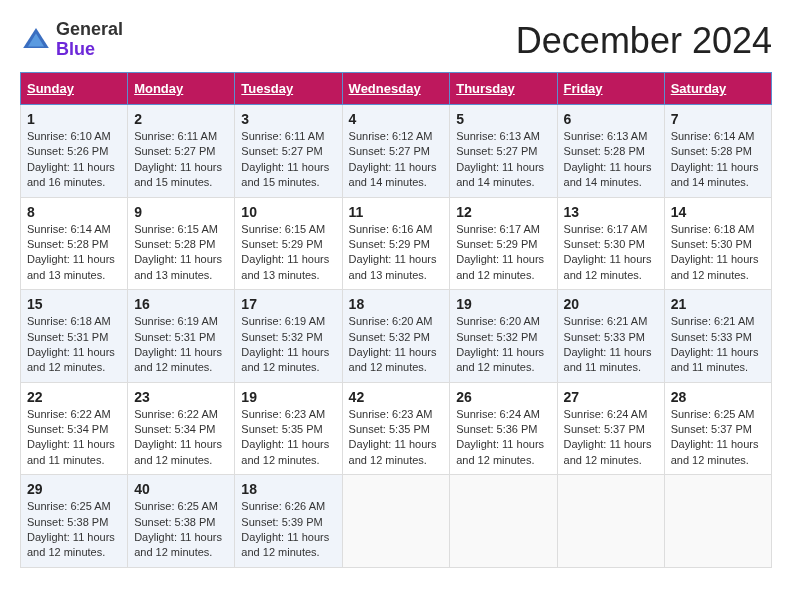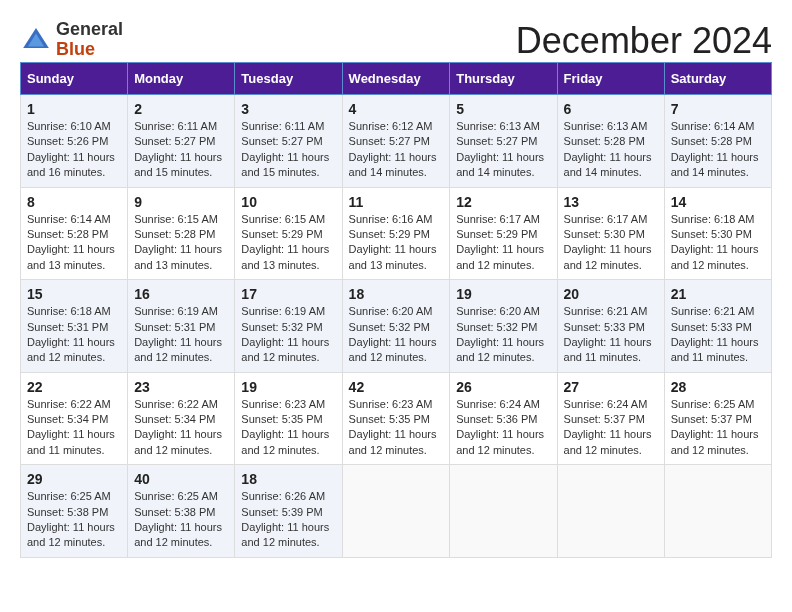--- a/index.html
+++ b/index.html
@@ -7,33 +7,34 @@
       font-family: Arial, sans-serif;
       background: #fff;
       width: 792px;
       min-height: 612px;
       padding: 20px;
     }
     .header {
       display: flex;
       justify-content: space-between;
       align-items: flex-start;
+      margin-bottom: 10px;
     }
     .logo {
       display: flex;
       align-items: center;
       gap: 4px;
     }
     .logo-text {
       font-size: 18px;
       font-weight: bold;
       line-height: 1.1;
     }
     .logo-text span.general { color: #333; }
-    .logo-text span.blue { color: #c2410c; }
+    .logo-text span.blue { color: #6d28d9; }
     .logo-icon {
       width: 32px;
       height: 32px;
     }
     .title-block {
       text-align: right;
     }
     .month-title {
       font-size: 36px;
       font-weight: normal;
@@ -42,22 +43,23 @@
     .location {
       font-size: 16px;
       color: #444;
     }
     .calendar {
       width: 100%;
       border-collapse: collapse;
       font-size: 11px;
     }
     .calendar thead tr {
-      background-color: #4c1d95;
+      background-color: #be185d;
       color: #fff;
+      text-decoration: underline;
     }
     .calendar thead th {
       padding: 8px 6px;
       text-align: left;
       font-size: 13px;
       font-weight: bold;
       border: 1px solid #5a8ed0;
     }
     .calendar tbody tr {
       border-bottom: 1px solid #ccc;

